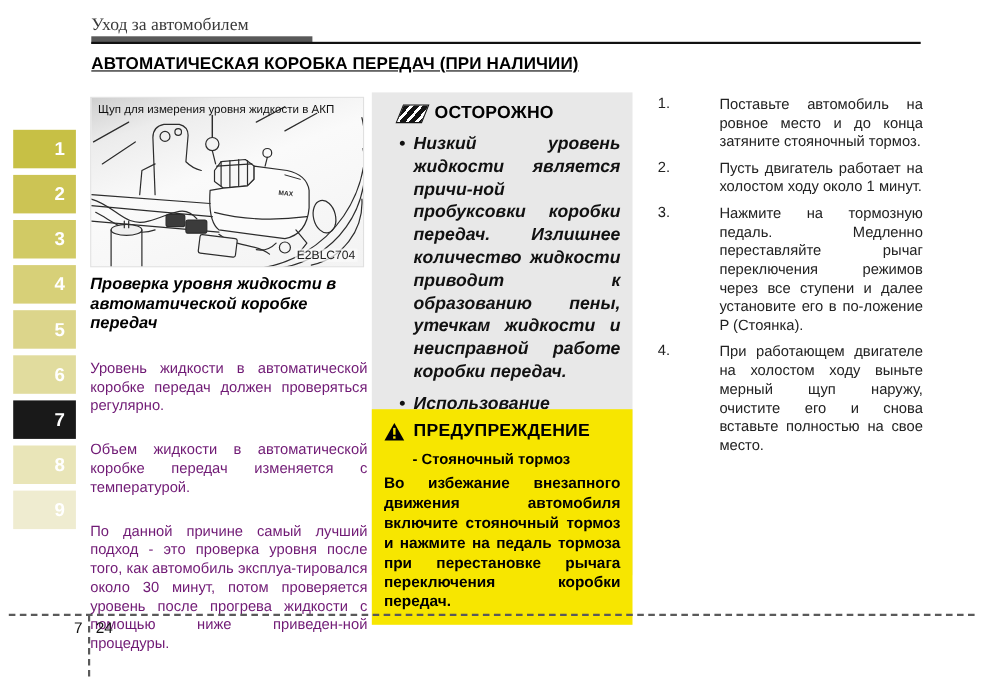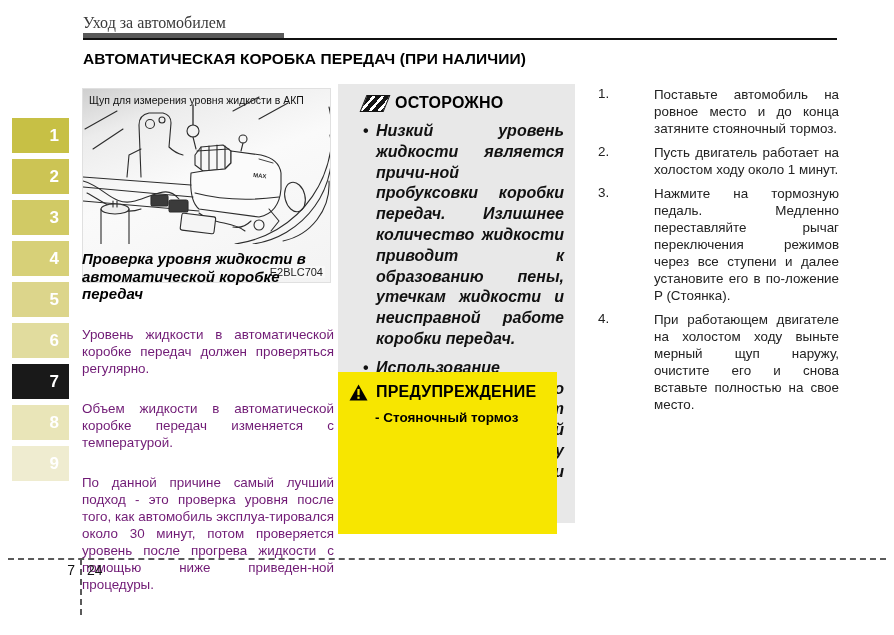--- a/index.html
+++ b/index.html
@@ -14,31 +14,31 @@
   
   .running-head {
     position:absolute; left:83px; top:14px;
     font-family:"Liberation Serif", serif;
     font-size:16px; color:#3a3a3a;
   }
   .head-rule { position:absolute; left:83px; top:38px; width:754px; border-top:2px solid #111; }
   .head-bar  { position:absolute; left:83px; top:33px; width:201px; height:7px; background:#595959; }
   .page-title {
     position:absolute; left:83px; top:50px; width:760px;
-    font-size:15.5px; font-weight:bold; color:#000; letter-spacing:0.1px;
+    font-size:15.5px; font-weight:bold; color:#000; letter-spacing:0.1px;text-decoration:underline;
   }
   
   .tab {
     position:absolute; left:12px; width:57px; height:35px;
     display:flex; align-items:center; justify-content:flex-end;
     padding-right:10px; color:#fff; font-weight:bold; font-size:17px;
   }
   
   .figure {
-    position:absolute; left:82px; top:88px; width:249px; height:195px;
+    position:absolute; left:82px; top:88px; width:249px; height:155px;
     background:linear-gradient(160deg,#cfcfcf 0%,#ececec 18%,#fafafa 45%,#f3f3f3 100%);
     overflow:hidden; border:1px solid #e0e0e0;
   }
   .figure svg { position:absolute; left:0; top:0; }
   .fig-caption {
     position:absolute; left:6px; top:5px;
     font-size:10.5px; color:#111; white-space:nowrap;
   }
   .fig-code {
     position:absolute; right:5px; bottom:4px;
@@ -66,21 +66,21 @@
   .box-title { font-size:16px; font-weight:bold; color:#000; letter-spacing:0.2px; }
   .caution-box ul { list-style:none; }
   .caution-box li {
     position:relative; padding-left:13px; margin-bottom:8px;
     font-size:16px; font-weight:bold; font-style:italic;
     line-height:1.3; text-align:justify; color:#111;
   }
   .caution-box li::before { content:"•"; position:absolute; left:0; top:0; font-style:normal; }
   
   .warning-box {
-    position:absolute; left:338px; top:372px; width:219px; min-height:162px;
+    position:absolute; left:338px; top:372px; width:237px; min-height:162px;
     padding:11px 11px 12px 11px;
   }
   .warn-icon { width:19px; height:17px; flex:0 0 auto; }
   .warn-subtitle { font-size:13.5px; font-weight:bold; margin:2px 0 6px 26px; color:#000; }
   .warning-box .warn-body {
     font-size:14px; font-weight:bold; line-height:1.28; text-align:justify; color:#000;
   }
   
   .steps { position:absolute; left:598px; top:86px; width:241px; }
   .step { display:flex; margin-bottom:7px; }
@@ -210,20 +210,21 @@
 <div class="warning-box" style="background-color: rgb(247, 230, 0);">
   <div class="box-title-row">
     <svg class="warn-icon" viewBox="0 0 19 17">
       <path d="M 9.5 0.5 L 18.5 16.5 L 0.5 16.5 Z" fill="#000"></path>
       <rect x="8.4" y="5" width="2.2" height="6.2" fill="#f7e600"></rect>
       <rect x="8.4" y="12.6" width="2.2" height="2.2" fill="#f7e600"></rect>
     </svg>
     <div class="box-title">ПРЕДУПРЕЖДЕНИЕ</div>
   </div>
   <div class="warn-subtitle">- Стояночный тормоз</div>
+  <div class="warn-body">Во избежание внезапного движения автомобиля включите стояночный тормоз и нажмите на педаль тормоза при перестановке рычага переключения коробки передач.</div>
 </div>
 
 <div class="steps">
   <div class="step">
       <div class="num">1.</div>
       <div class="txt">Поставьте автомобиль на ровное место и до конца затяните стояночный тормоз.</div>
     </div>
   <div class="step">
       <div class="num">2.</div>
       <div class="txt">Пусть двигатель работает на холостом ходу около 1 минут.</div>

